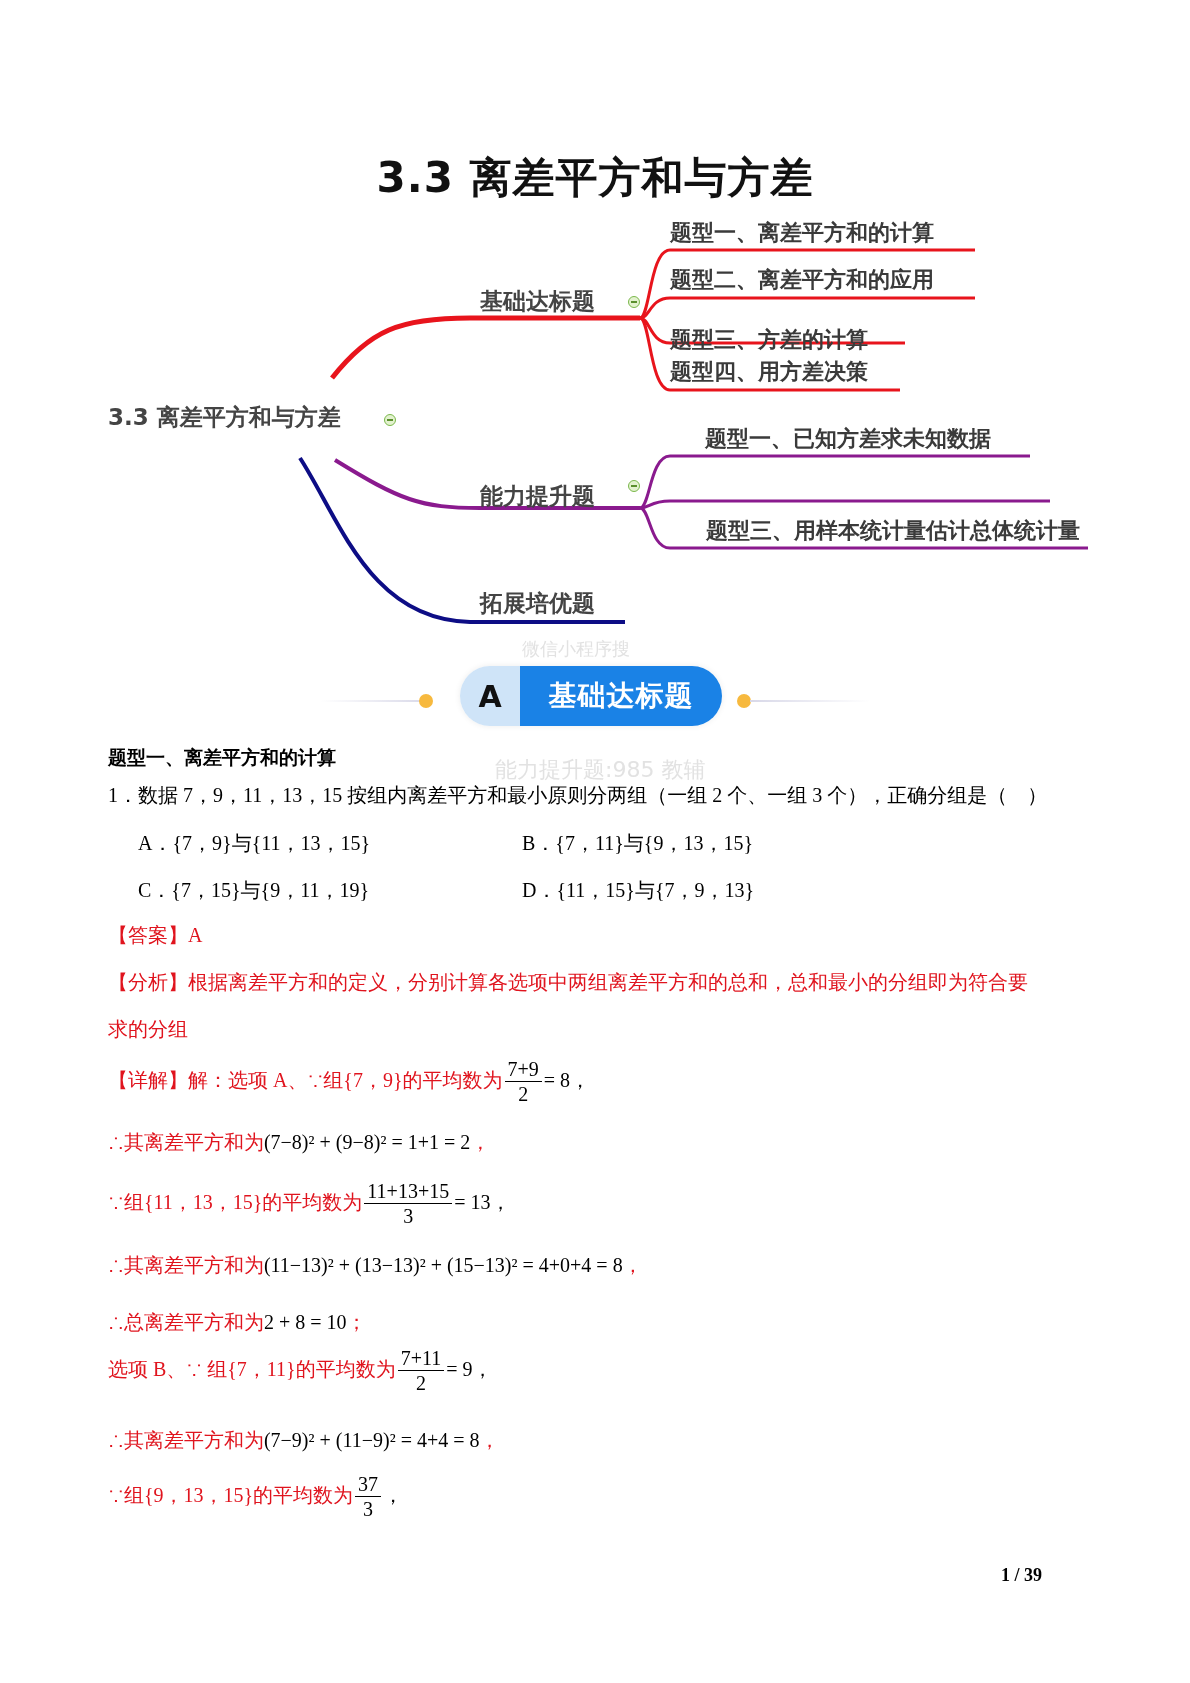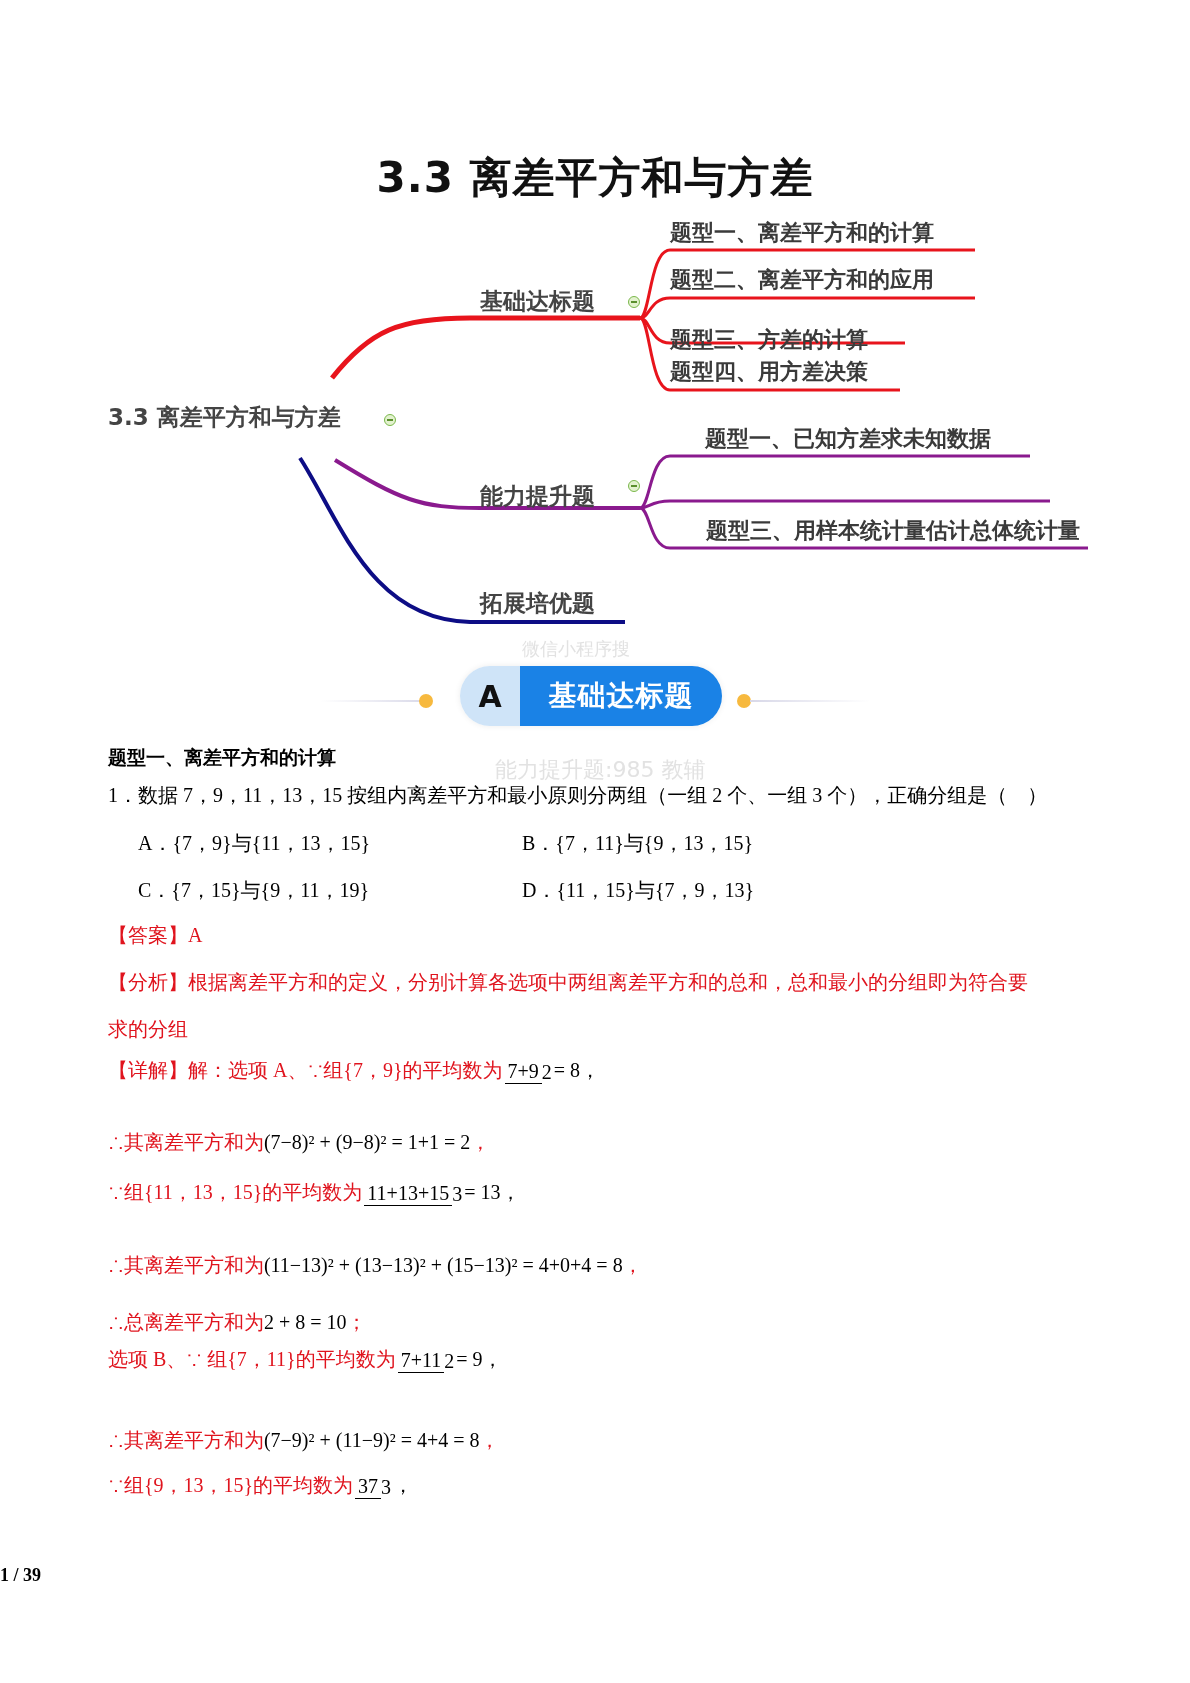--- a/index.html
+++ b/index.html
@@ -22,25 +22,25 @@
             display:flex; box-shadow:0 0 6px rgba(0,0,0,0.08); }
   .banner-a { width:60px; background:#cfe4f8; display:flex; align-items:center; justify-content:center;
               font-family:"DejaVu Sans",sans-serif; font-weight:bold; font-size:30px; color:#111; }
   .banner-label { flex:1; background:#1a82e6; color:#fff; display:flex; align-items:center; justify-content:center;
                   font-family:"DejaVu Sans",sans-serif; font-weight:bold; font-size:28px; letter-spacing:1px; }
   .watermark { color:#e2e2e2; font-family:"DejaVu Sans",sans-serif; font-size:22px; white-space:nowrap;text-align:center; }
   .section-heading { left:108px; top:745px; font-family:"DejaVu Sans",sans-serif; font-weight:bold; font-size:19px; }
   .line { left:108px; font-size:20px; white-space:nowrap; line-height:1.2; }
   .red { color:#e0141e; }
   .opt { font-size:20px; white-space:nowrap; }
-  .frac { display:inline-flex; align-items:center; vertical-align:middle; margin:0 2px; }
+  .frac { display:inline-flex; flex-direction:column; align-items:center; vertical-align:middle; margin:0 2px; }
   .frac .num { border-bottom:1.3px solid #000; padding:0 3px; line-height:1.15; }
   .frac .den { line-height:1.2; }
   .math { color:#000; }
-  .page-num { left:0; width:1042px; top:1565px; text-align:left; font-weight:bold; font-size:18px; }
+  .page-num { left:0; width:1042px; top:1565px; text-align:right; font-weight:bold; font-size:18px; }
 </style>
 </head>
 <body>
 
 <div class="abs title">3.3 离差平方和与方差</div>
 
 <div class="abs" style="left:0;top:0;width:1190px;height:640px;">
   <svg class="abs" style="left:0;top:0" width="1190" height="640">
 
     <path d="M332 378 C 370 330, 400 318, 470 318 L 640 318" stroke="#e8141c" stroke-width="5" fill="none"></path>

